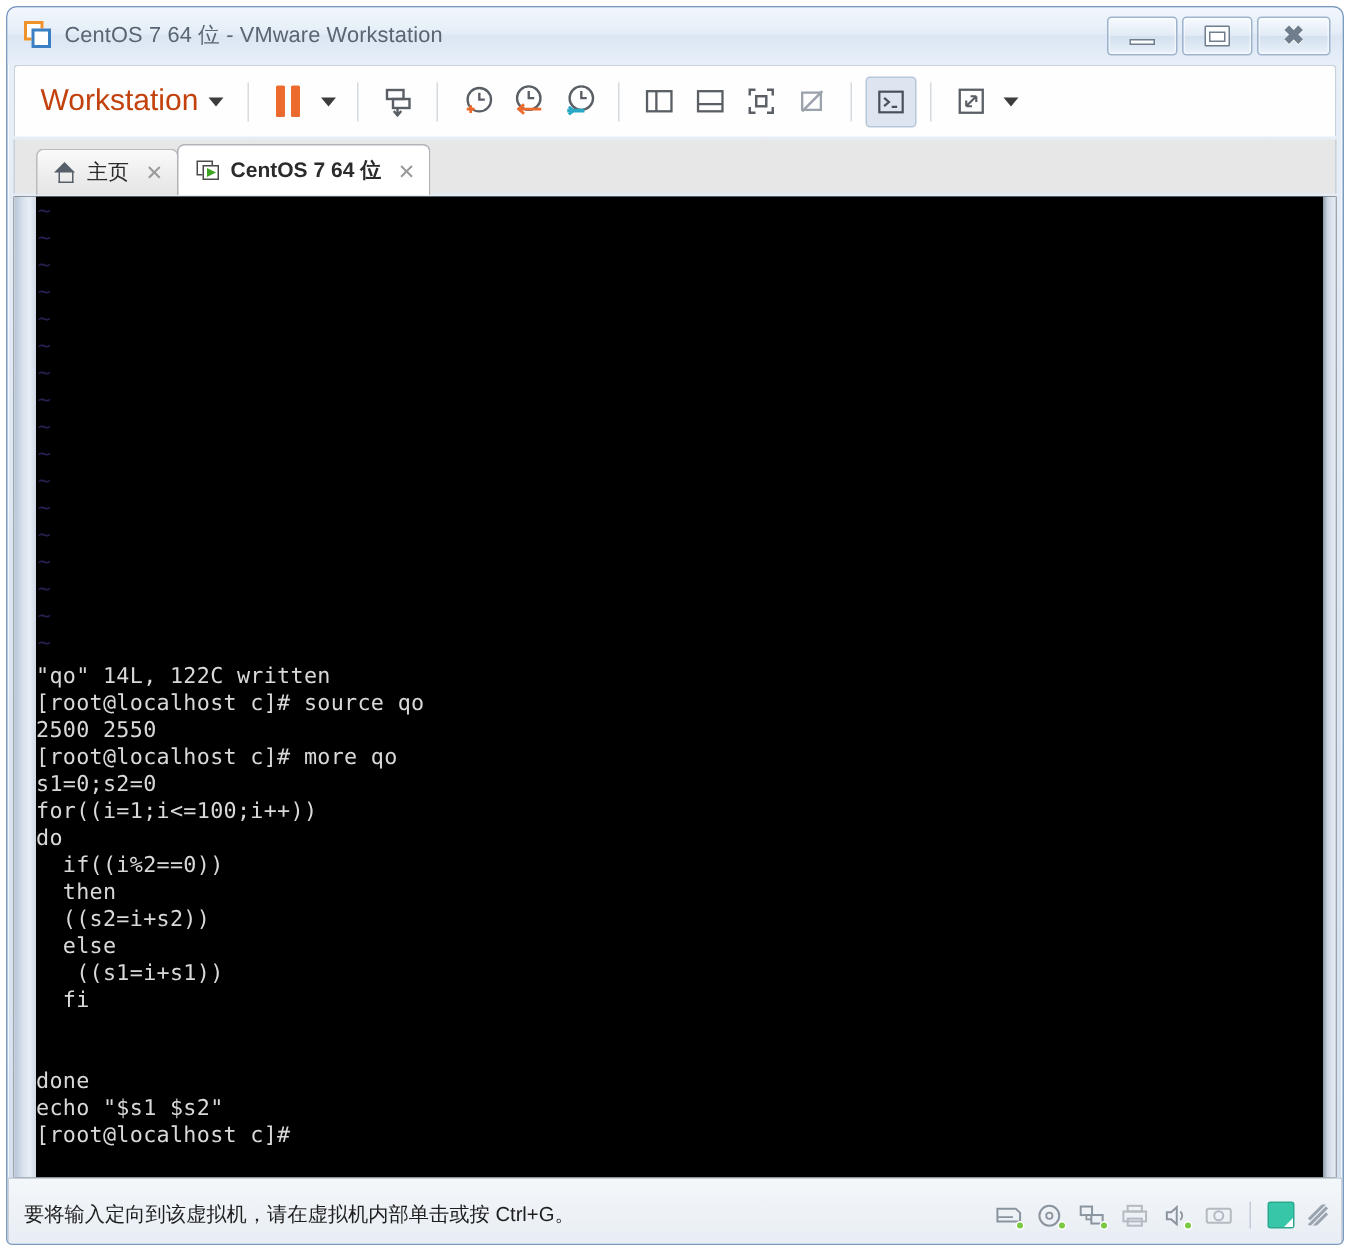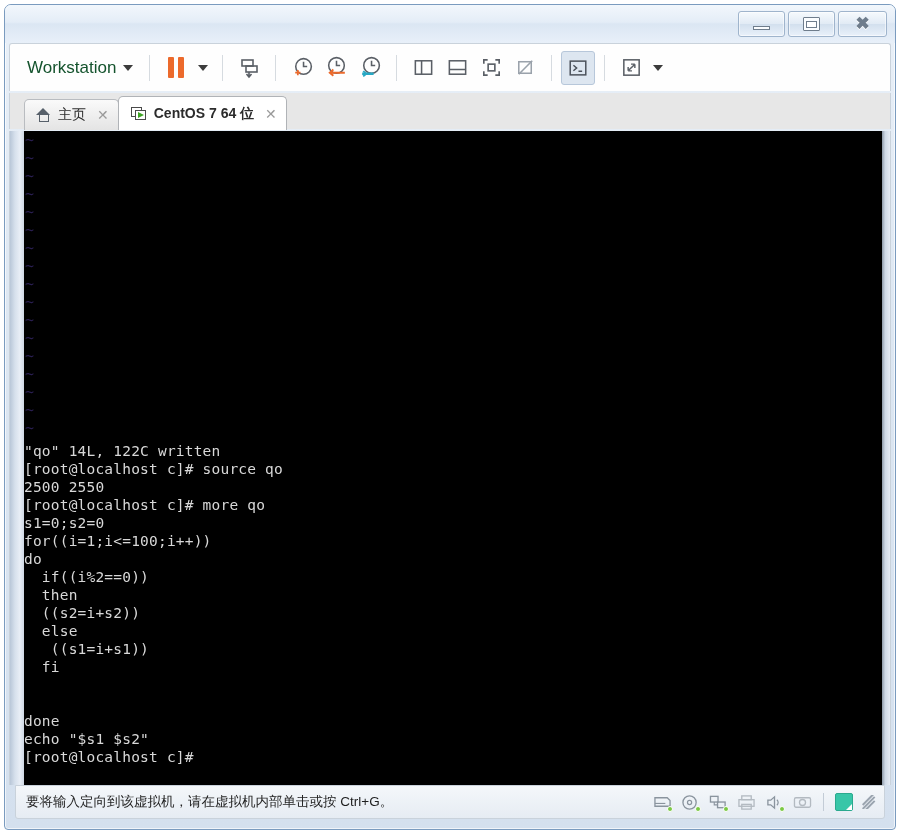--- a/index.html
+++ b/index.html
@@ -144,22 +144,22 @@
   }
   #workstation-menu {
     display: flex;
     align-items: center;
     gap: 7px;
     padding: 5px 7px;
     border-radius: 3px;
     cursor: default;
   }
   #workstation-menu .lbl {
-    font-size: 17px;
-    color: #14532d;
+    font-size: 20px;
+    color: #c2410c;
   }
   .caret {
     width: 0; height: 0;
     border-left: 5px solid transparent;
     border-right: 5px solid transparent;
     border-top: 6px solid #3c3c3c;
   }
   .tb-sep {
     width: 1px;
     height: 26px;
@@ -352,22 +352,22 @@
     white-space: pre;
     letter-spacing: .2px;
   }
   #term-text .ln {
     height: 18px;
   }
 
   
   #status-bar {
     position: relative;
-    margin: 0 10px;
-    height: 34px;
+    margin: 0 0;
+    height: 50px;
     background: linear-gradient(to bottom, #f4f7fa, #e6ecf3);
     border: 1px solid #c9d2db;
     border-radius: 0 0 3px 3px;
     box-sizing: border-box;
     display: flex;
     align-items: center;
   }
   #status-msg {
     font-size: 13.5px;
     color: #1f1f1f;
@@ -434,20 +434,27 @@
     transform: rotate(-45deg);
     left: -2px;
   }
 </style>
 </head>
 <body>
 
 <div id="app-window">
 
   <div id="title-bar">
+    <div id="title-left">
+      <div class="vm-logo">
+        <div class="sq-o"></div>
+        <div class="sq-b"></div>
+      </div>
+      <div id="title-text">CentOS 7 64 位 - VMware Workstation</div>
+    </div>
     <div id="win-buttons">
       <div class="win-btn">
         <span class="glyph-min"></span>
       </div>
       <div class="win-btn">
         <span class="glyph-max-o"></span>
         <span class="glyph-max-i"></span>
       </div>
       <div class="win-btn close">
         <span class="glyph-x">✖</span>

